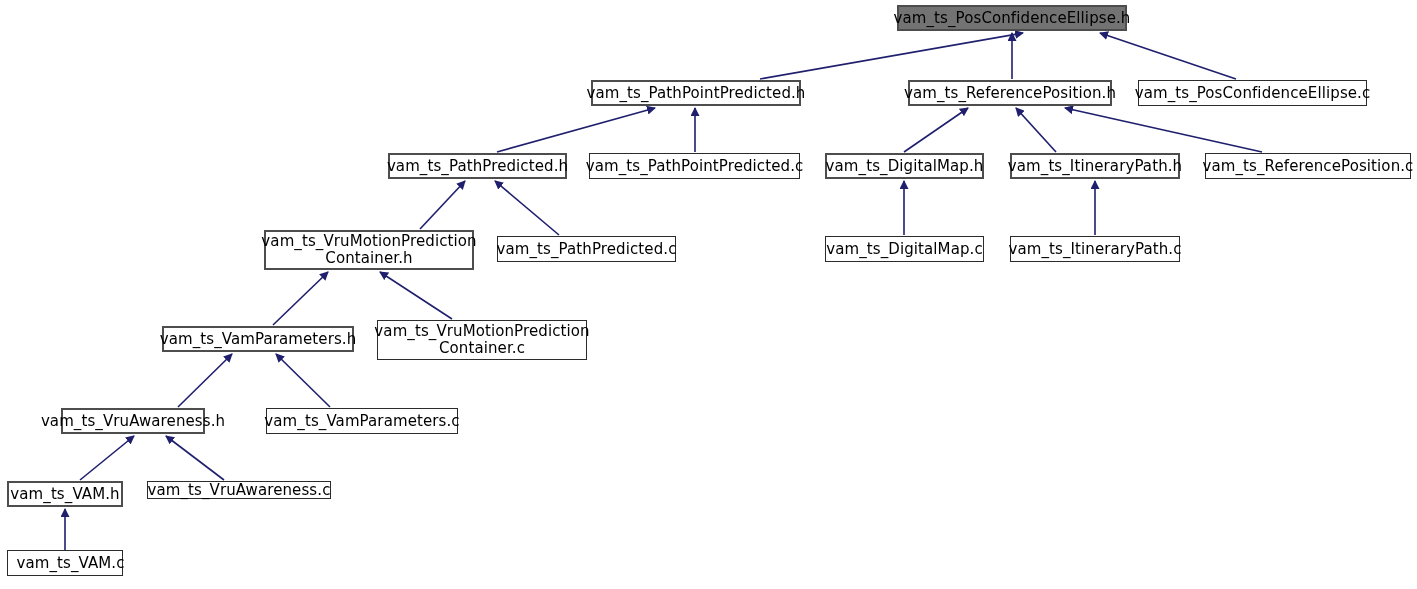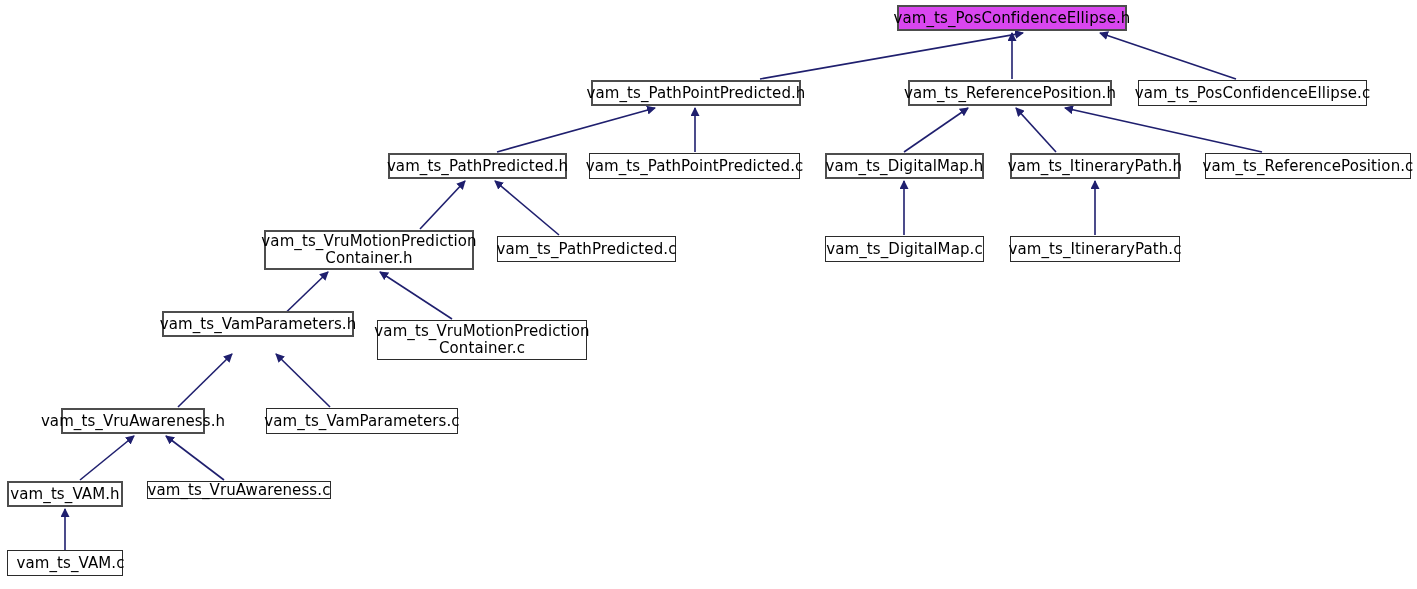--- a/index.html
+++ b/index.html
@@ -32,21 +32,21 @@
     justify-content: center;
     text-align: center;
     color: #000000;
     font-size: 15px;
     line-height: 17px;
     letter-spacing: 0.1px;
     white-space: pre;
     z-index: 5;
   }
   .node-box.root {
-    background: #d946ef;
+    background: #737373;
     border: 1px solid #404040;
   }
   .node-box.thick {
     border: 1px solid #4d4d4d;
     box-shadow: inset 0 0 0 1px #4d4d4d;
   }
   .node-label {
     display: block;
     pointer-events: none;
   }
@@ -91,21 +91,21 @@
       <div class="node-box thick" style="left: 388px; top: 153px; width: 179px; height: 26px;"><span class="node-label">vam_ts_PathPredicted.h</span></div>
       <div class="node-box" style="left: 589px; top: 153px; width: 211px; height: 26px;"><span class="node-label">vam_ts_PathPointPredicted.c</span></div>
       <div class="node-box thick" style="left: 825px; top: 153px; width: 159px; height: 26px;"><span class="node-label">vam_ts_DigitalMap.h</span></div>
       <div class="node-box thick" style="left: 1010px; top: 153px; width: 170px; height: 26px;"><span class="node-label">vam_ts_ItineraryPath.h</span></div>
       <div class="node-box" style="left: 1205px; top: 153px; width: 206px; height: 26px;"><span class="node-label">vam_ts_ReferencePosition.c</span></div>
       <div class="node-box thick" style="left: 264px; top: 230px; width: 210px; height: 40px;"><span class="node-label">vam_ts_VruMotionPrediction
 Container.h</span></div>
       <div class="node-box" style="left: 497px; top: 236px; width: 179px; height: 26px;"><span class="node-label">vam_ts_PathPredicted.c</span></div>
       <div class="node-box" style="left: 825px; top: 236px; width: 159px; height: 26px;"><span class="node-label">vam_ts_DigitalMap.c</span></div>
       <div class="node-box" style="left: 1010px; top: 236px; width: 170px; height: 26px;"><span class="node-label">vam_ts_ItineraryPath.c</span></div>
-      <div class="node-box thick" style="left: 162px; top: 311px; width: 192px; height: 26px;"><span class="node-label">vam_ts_VamParameters.h</span></div>
+      <div class="node-box thick" style="left: 162px; top: 326px; width: 192px; height: 26px;"><span class="node-label">vam_ts_VamParameters.h</span></div>
       <div class="node-box" style="left: 377px; top: 320px; width: 210px; height: 40px;"><span class="node-label">vam_ts_VruMotionPrediction
 Container.c</span></div>
       <div class="node-box thick" style="left: 61px; top: 408px; width: 144px; height: 26px;"><span class="node-label">vam_ts_VruAwareness.h</span></div>
       <div class="node-box" style="left: 266px; top: 408px; width: 192px; height: 26px;"><span class="node-label">vam_ts_VamParameters.c</span></div>
       <div class="node-box thick" style="left: 7px; top: 481px; width: 116px; height: 26px;"><span class="node-label">vam_ts_VAM.h</span></div>
       <div class="node-box" style="left: 147px; top: 481px; width: 184px; height: 18px;"><span class="node-label">vam_ts_VruAwareness.c</span></div>
       <div class="node-box" style="left: 7px; top: 550px; width: 116px; height: 26px; padding-left: 11px;"><span class="node-label">vam_ts_VAM.c</span></div>
     </div>
 </div>
 

